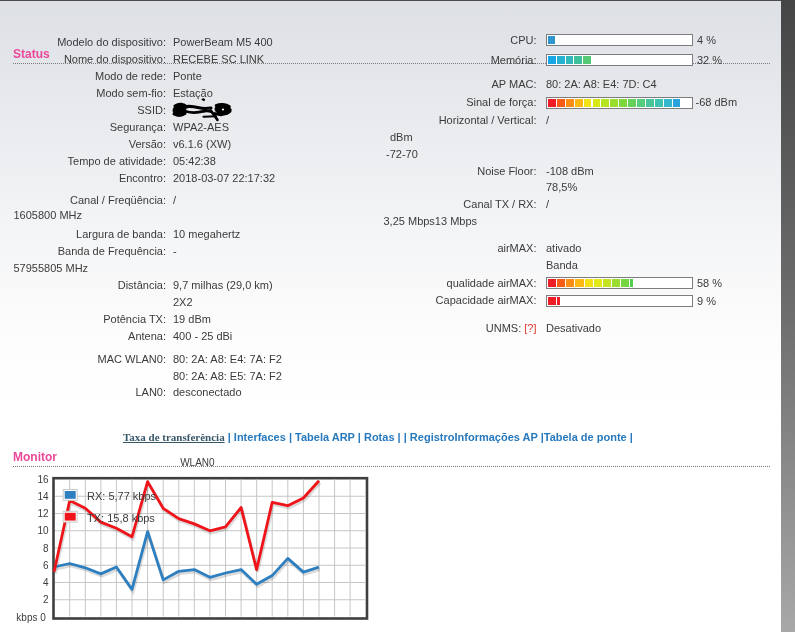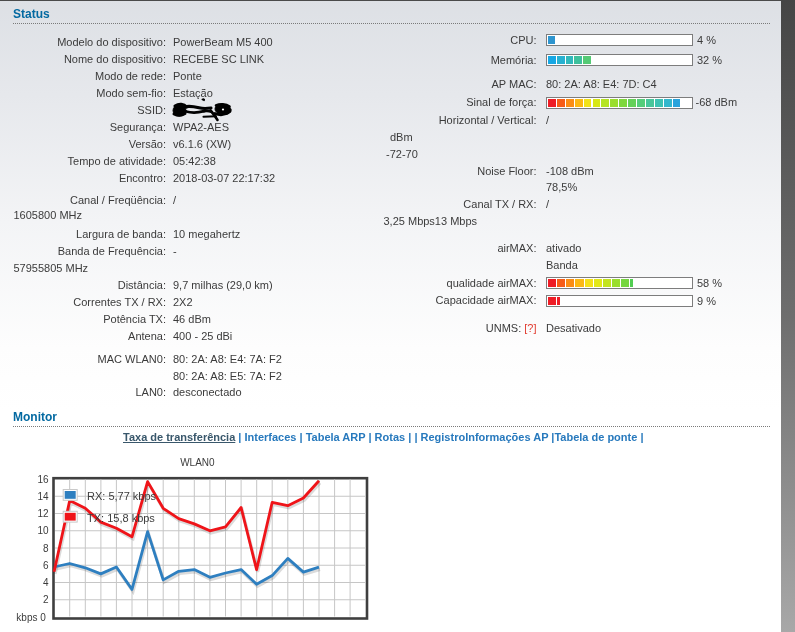--- a/index.html
+++ b/index.html
@@ -3,30 +3,30 @@
 <style>
   html,body { margin:0; padding:0; }
   #page { position:relative; width:795px; height:632px; overflow:hidden;
           font-family:"Liberation Sans",sans-serif; background:#ffffff; }
   #bg { position:absolute; left:0; top:0; width:781px; height:632px;
         background:linear-gradient(180deg,#dde0e5 0%,#e6e8ec 15%,#f3f4f6 35%,#fdfdfd 55%,#ffffff 65%); }
   #strip { position:absolute; left:781px; top:0; width:14px; height:632px;
            background:linear-gradient(180deg,#454545 0%,#6e6e6e 50%,#a8a8a8 100%); }
   #topline { position:absolute; left:0; top:0; width:781px; height:1px; background:#4a4a4a; }
   .head { position:absolute; left:13px; width:757px; font:bold 12px "Liberation Sans",sans-serif;
-          color:#0369a1; border-bottom:1px dotted #7a7a7a; padding-bottom:2px; }
+          color:#ec4899; border-bottom:1px dotted #7a7a7a; padding-bottom:2px;margin-top:40px; }
   .lab, .val { position:absolute; font-size:11px; color:#3b3b3b; white-space:nowrap; line-height:16px; height:16px; }
   .lab { text-align:right; }
   .bar { position:absolute; width:145px; height:10px; background:#fff; border:1px solid #7d7d7d; }
   .seg { position:absolute; top:1px; height:8px; }
   #chart { position:absolute; left:0; top:450px; }
   #scrib { position:absolute; left:171px; top:98px; }
   #links { position:absolute; left:123px; top:430.5px; font:bold 11px "Liberation Sans",sans-serif; color:#2779bd; }
   #links a { color:#2779bd; text-decoration:none; }
-  #links a.act { color:#39576b; text-decoration:underline; }
+  #links a.act { color:#39576b; text-decoration:underline;font-family:Liberation Serif, serif; }
   #links s1 { color:#2779bd; }
 </style></head>
 <body>
 <div id="page">
   <div id="bg"></div>
   <div id="strip"></div>
   <div id="topline"></div>
   <div class="head" style="top:7px">Status</div>
   <div class="head" style="top:410px">Monitor</div>
   <div class="lab" style="top:34px;left:0px;width:166px">Modelo do dispositivo:</div>
@@ -50,24 +50,23 @@
     <div class="lab" style="top:191.5px;left:0px;width:166px">Canal / Freqüência:</div>
     <div class="val" style="top:191.5px;left:173px">/</div>
     <div class="val" style="top:207px;left:13.5px">1605800 MHz</div>
     <div class="lab" style="top:225.9px;left:0px;width:166px">Largura de banda:</div>
     <div class="val" style="top:225.9px;left:173px">10 megahertz</div>
     <div class="lab" style="top:243.1px;left:0px;width:166px">Banda de Frequência:</div>
     <div class="val" style="top:243.1px;left:173px">-</div>
     <div class="val" style="top:260.3px;left:13.5px">57955805 MHz</div>
     <div class="lab" style="top:276.7px;left:0px;width:166px">Distância:</div>
     <div class="val" style="top:276.7px;left:173px">9,7 milhas (29,0 km)</div>
-    <div class="lab" style="top:294px;left:0px;width:166px">Correntes TX / RX:</div>
     <div class="val" style="top:294px;left:173px">2X2</div>
     <div class="lab" style="top:311.3px;left:0px;width:166px">Potência TX:</div>
-    <div class="val" style="top:311.3px;left:173px">46 dBm</div>
+    <div class="val" style="top:311.3px;left:173px">19 dBm</div>
     <div class="lab" style="top:328.4px;left:0px;width:166px">Antena:</div>
     <div class="val" style="top:328.4px;left:173px">400 - 25 dBi</div>
     <div class="lab" style="top:350.6px;left:0px;width:166px">MAC WLAN0:</div>
     <div class="val" style="top:350.6px;left:173px">80: 2A: A8: E4: 7A: F2</div>
     <div class="val" style="top:367.5px;left:173px">80: 2A: A8: E5: 7A: F2</div>
     <div class="lab" style="top:384px;left:0px;width:166px">LAN0:</div>
     <div class="val" style="top:384px;left:173px">desconectado</div>
     <div class="lab" style="top:32px;left:376px;width:160.5px">CPU:</div>
     <div class="val" style="top:32px;left:546px"></div>
     <div class="bar" style="left:545.5px;top:34px">

